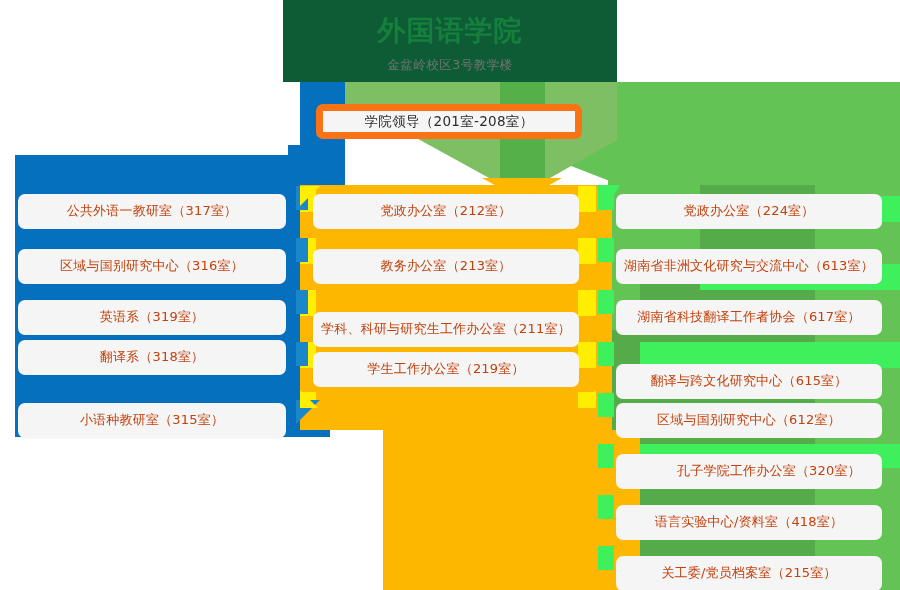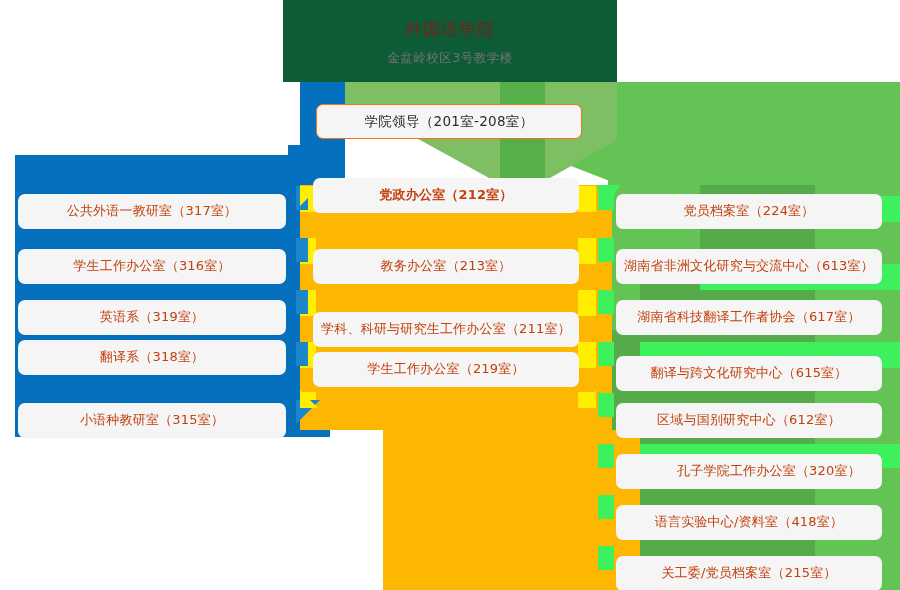--- a/index.html
+++ b/index.html
@@ -15,31 +15,31 @@
   
   #bg{position:absolute;left:0;top:0;width:900px;height:590px;}
 
   
   .header{
     position:absolute;left:283px;top:0;width:334px;height:82px;
     display:flex;flex-direction:column;align-items:center;justify-content:center;
     box-sizing:border-box;padding-top:4px;
   }
   .header-title{
-    color:#7f1d1d;font-size:17px;font-weight:normal;letter-spacing:1px;
+    color:#15803d;font-size:28px;font-weight:bold;letter-spacing:1px;
     line-height:1.25;
   }
   .header-sub{
     color:#737373;font-size:12.5px;margin-top:9px;letter-spacing:.5px;
   }
 
   
   .leader-card{
     position:absolute;left:316px;top:104px;width:266px;height:35px;
-    background:#f5f5f5;border:1px solid #f97316;border-radius:7px;
+    background:#f5f5f5;border:7px solid #f97316;border-radius:7px;
     display:flex;align-items:center;justify-content:center;
     box-sizing:border-box;
     font-size:13.5px;color:#2b2b2b;letter-spacing:.3px;
   }
 
   
   .card{
     position:absolute;height:35px;
     background:#f5f5f5;border-radius:7px;
     display:flex;align-items:center;justify-content:center;
@@ -165,35 +165,35 @@
 
   <div class="header">
     <div class="header-title">外国语学院</div>
     <div class="header-sub">金盆岭校区3号教学楼</div>
   </div>
 
   <div class="leader-card">学院领导（201室-208室）</div>
 
   <div class="col-left" id="col-0">
       <div class="card" style="top: 194px;">公共外语一教研室（317室）</div>
-      <div class="card" style="top: 249px;">学生工作办公室（316室）</div>
+      <div class="card" style="top: 249px;">区域与国别研究中心（316室）</div>
       <div class="card" style="top: 300px;">英语系（319室）</div>
       <div class="card" style="top: 340px;">翻译系（318室）</div>
       <div class="card" style="top: 403px;">小语种教研室（315室）</div>
     </div>
   <div class="col-mid" id="col-1">
-      <div class="card" style="top: 178px; font-weight: bold;">党政办公室（212室）</div>
+      <div class="card" style="top: 194px;">党政办公室（212室）</div>
       <div class="card" style="top: 249px;">教务办公室（213室）</div>
       <div class="card" style="top: 300px; margin-top: 12px;">学科、科研与研究生工作办公室（211室）</div>
       <div class="card" style="top: 352px;">学生工作办公室（219室）</div>
     </div>
   <div class="col-right" id="col-2">
-      <div class="card" style="top: 194px;">党员档案室（224室）</div>
+      <div class="card" style="top: 194px;">党政办公室（224室）</div>
       <div class="card" style="top: 249px;">湖南省非洲文化研究与交流中心（613室）</div>
       <div class="card" style="top: 300px;">湖南省科技翻译工作者协会（617室）</div>
-      <div class="card" style="top: 356px; text-align: right;">翻译与跨文化研究中心（615室）</div>
+      <div class="card" style="top: 364px; text-align: right;">翻译与跨文化研究中心（615室）</div>
       <div class="card" style="top: 403px;">区域与国别研究中心（612室）</div>
       <div class="card" style="top: 454px; padding-left: 46px;">孔子学院工作办公室（320室）</div>
       <div class="card" style="top: 505px;">语言实验中心/资料室（418室）</div>
       <div class="card" style="top: 556px;">关工委/党员档案室（215室）</div>
     </div>
 
 </div>
 
 </body></html>

